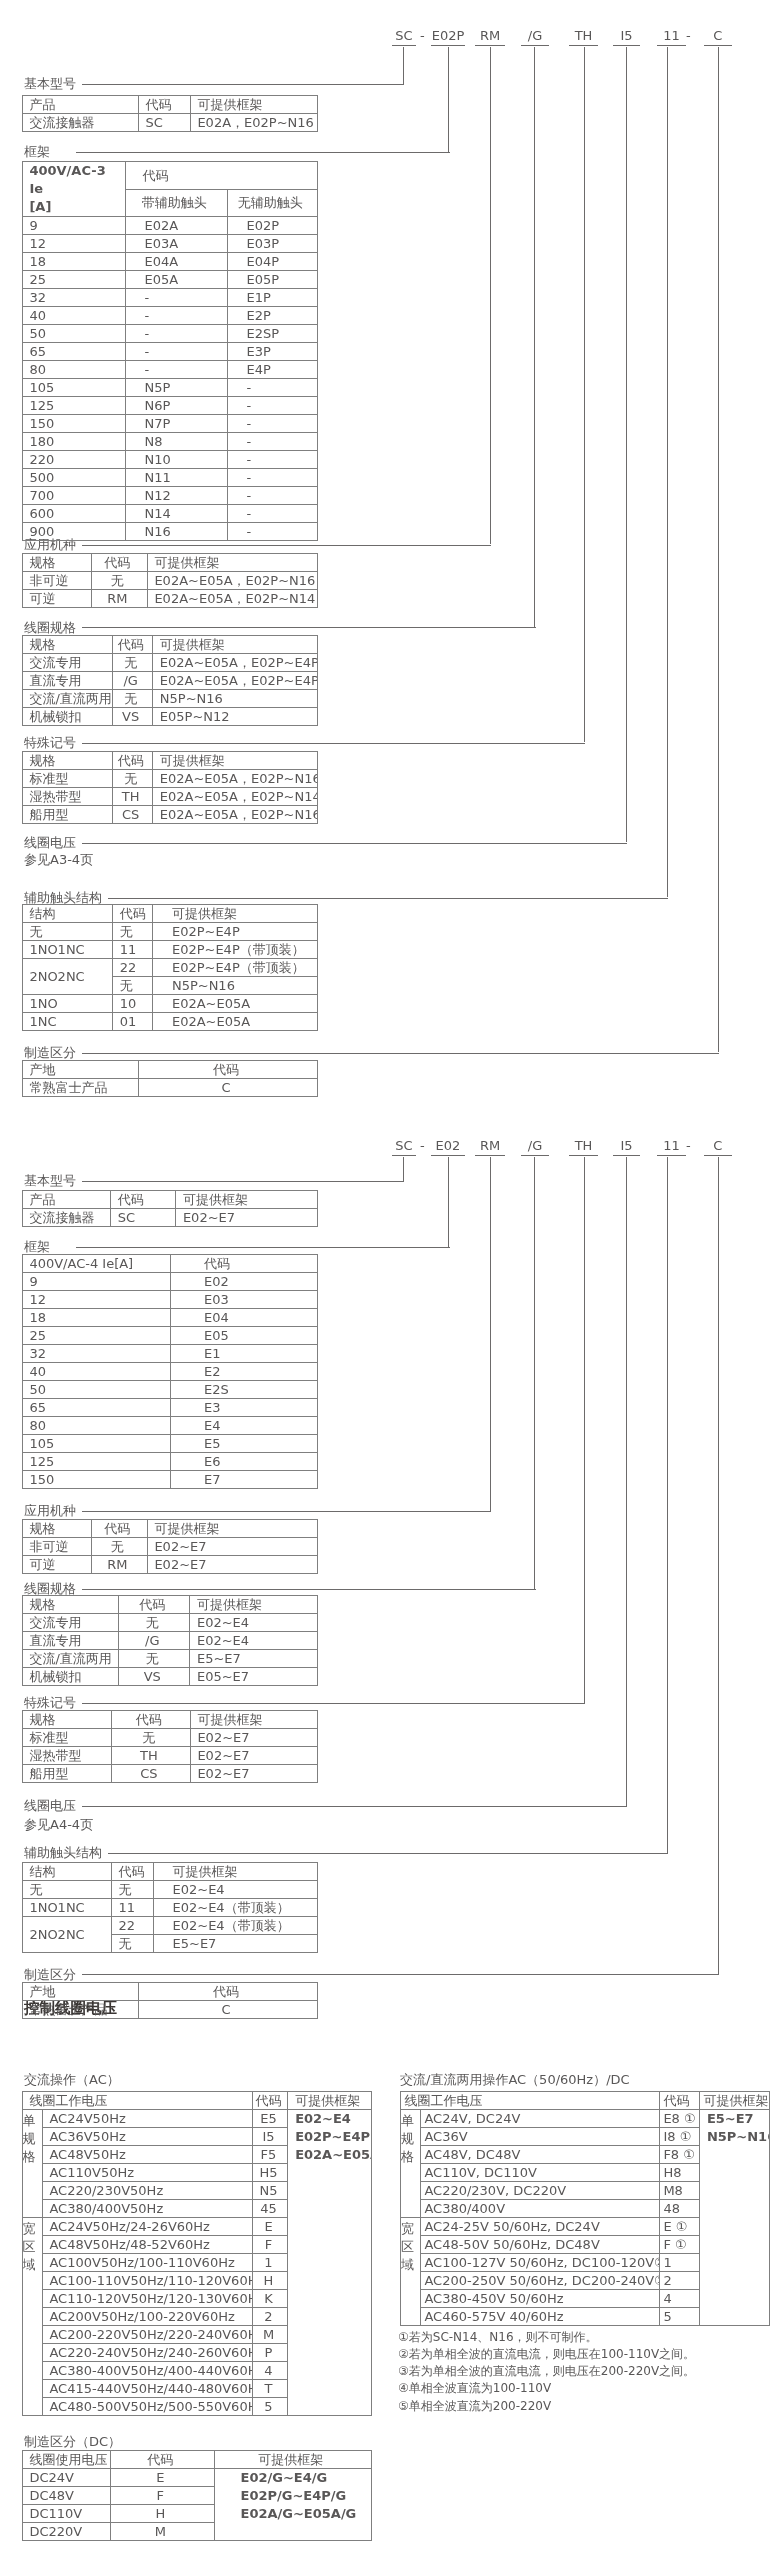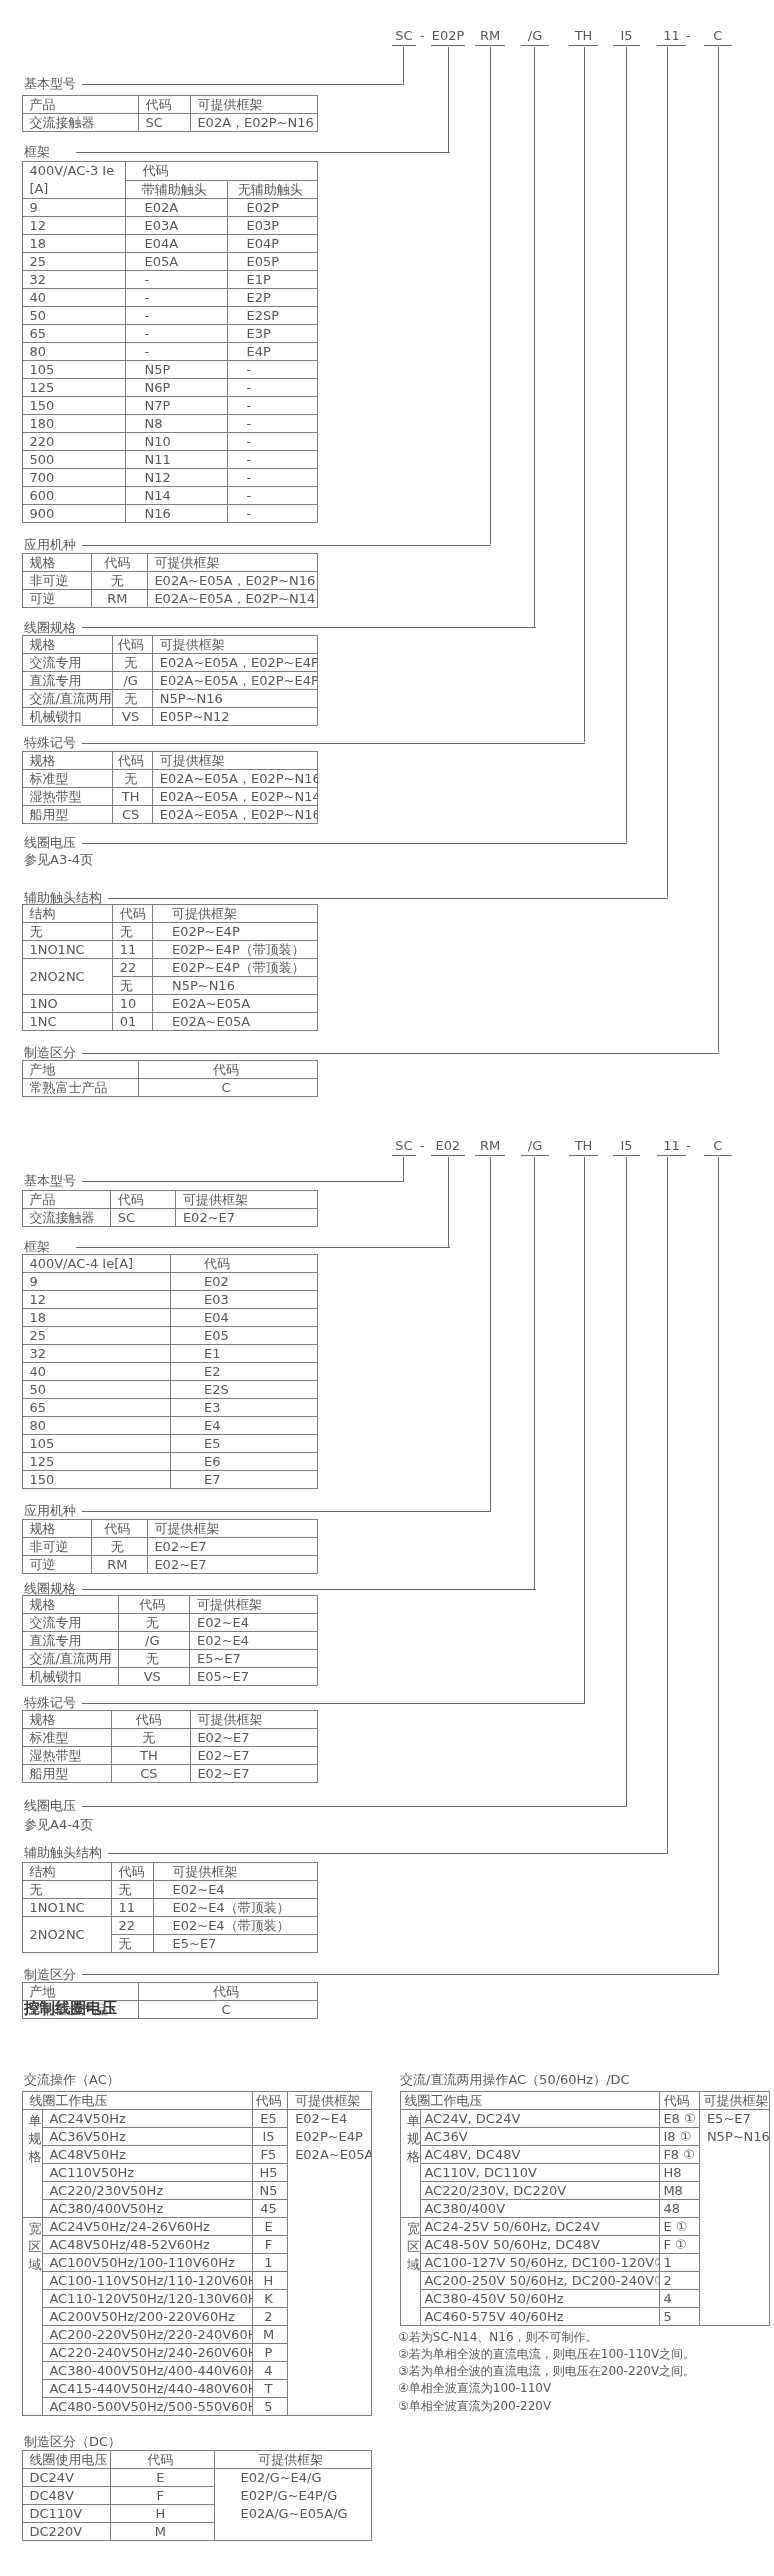--- a/index.html
+++ b/index.html
@@ -8,22 +8,22 @@
   table{border-collapse:collapse;table-layout:fixed;position:absolute;}
   td{border:0.9px solid #7f7f7f;padding:0 3.4px 0 6.9px;font-size:13px;color:#595757;
      line-height:17px;height:17px;white-space:nowrap;overflow:hidden;font-weight:400;text-align:left;}
   tr{height:18px;}
   .c{text-align:center;padding-left:0 !important;}
   .p8{padding-left:6.9px !important;}
   .p20{padding-left:17px;}
   .p22{padding-left:19px;}
   .p30{padding-left:26px !important;}
   .pre{white-space:pre-line;line-height:18px;}
-  .top{vertical-align:top;}
-  td.vg{padding:1.7px 0 0 0 !important;text-align:right;vertical-align:top;line-height:18px;
+  .top{vertical-align:top;font-weight:bold;}
+  td.vg{padding:1.7px 0 0 0 !important;text-align:left;vertical-align:top;line-height:18px;
         word-break:break-all;white-space:normal;margin-left:15px;}
   #t2 tbody td:nth-child(2),#t2 tbody td:nth-child(3){padding-left:19px;}
   #t9 td:nth-child(2){padding-left:33px;}
   #t3 td:nth-child(2),#t4 td:nth-child(2),#t5 td:nth-child(2),#t7 td:nth-child(2),
   #t10 td:nth-child(2),#t11 td:nth-child(2),#t12 td:nth-child(2),#t14 td:nth-child(2)
       {text-align:center;padding-left:0;}
   #t6 td:nth-child(3),#t13 td:nth-child(3){padding-left:19px;}
   #tad td{padding-left:3.4px;}
   .lbl{position:absolute;font-size:13px;color:#595757;white-space:nowrap;line-height:13.8px;}
   .heading{position:absolute;font-size:15.5px;font-weight:bold;color:#3a3634;white-space:nowrap;}
@@ -644,21 +644,21 @@
         </tr>
         <tr>
           <td>AC100-110V50Hz/110-120V60Hz</td>
           <td class="c">H</td>
         </tr>
         <tr>
           <td>AC110-120V50Hz/120-130V60Hz</td>
           <td class="c">K</td>
         </tr>
         <tr>
-          <td>AC200V50Hz/200-220V60Hz</td>
+          <td>AC200V50Hz/100-220V60Hz</td>
           <td class="c">2</td>
         </tr>
         <tr>
           <td>AC200-220V50Hz/220-240V60Hz</td>
           <td class="c">M</td>
         </tr>
         <tr>
           <td>AC220-240V50Hz/240-260V60Hz</td>
           <td class="c">P</td>
         </tr>

